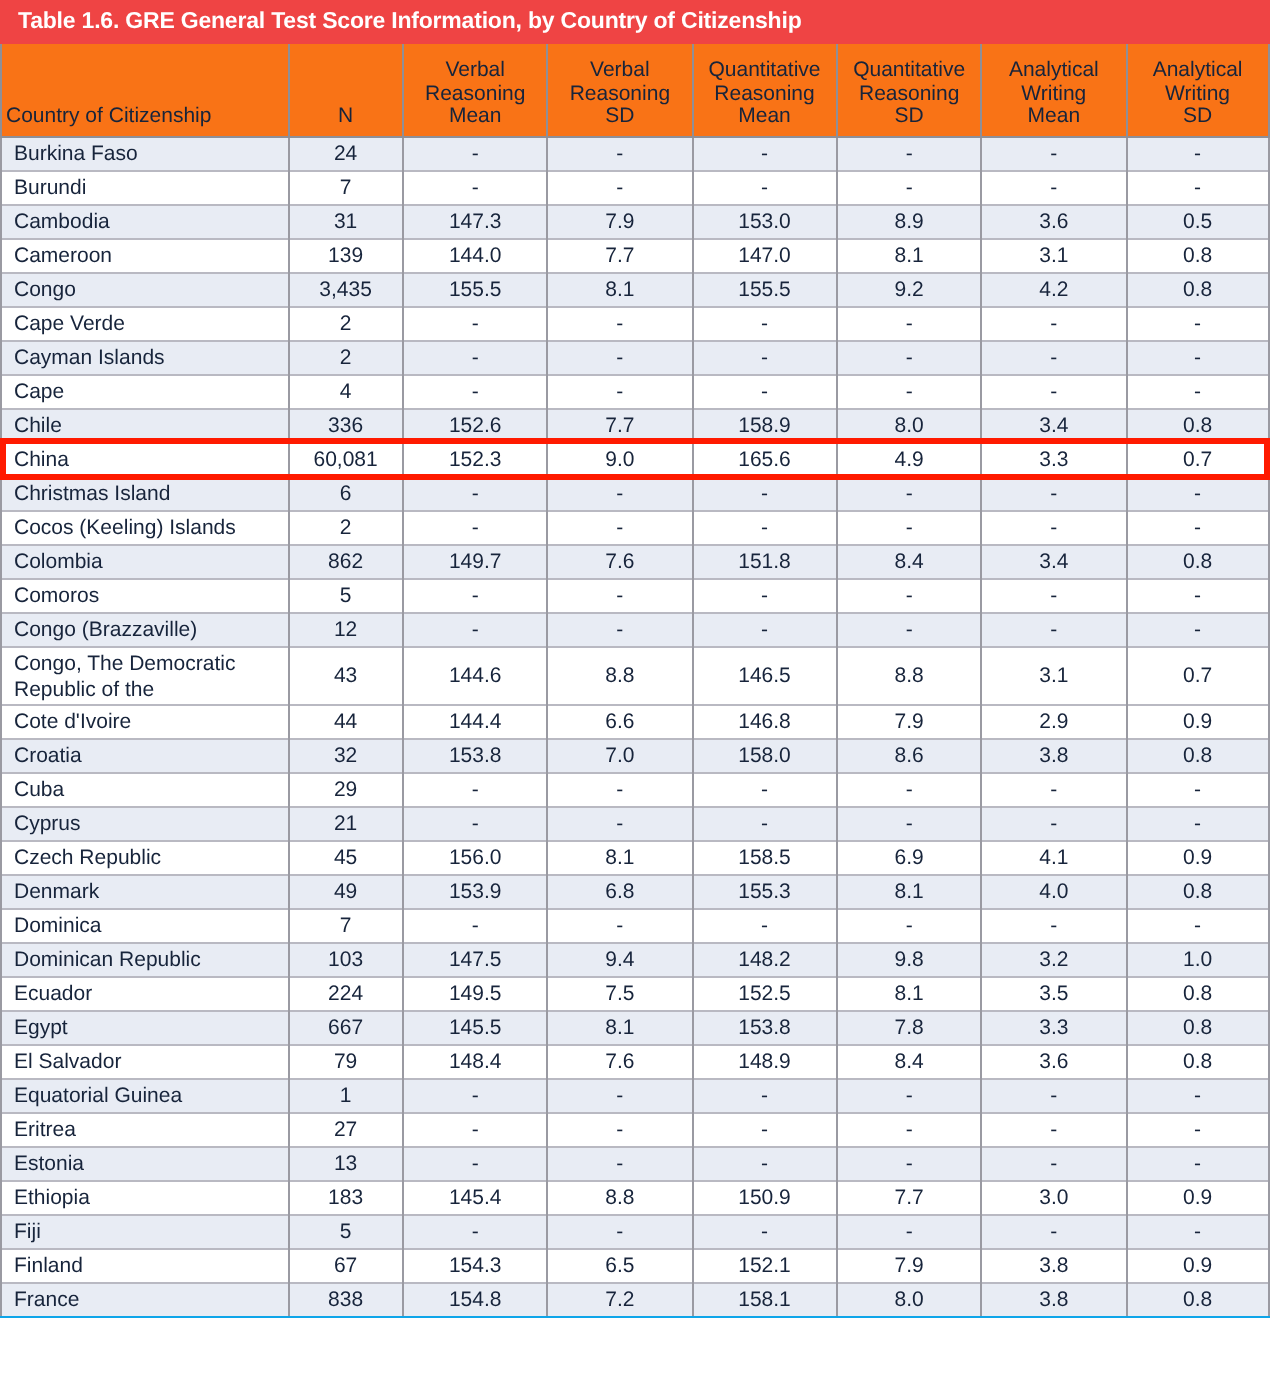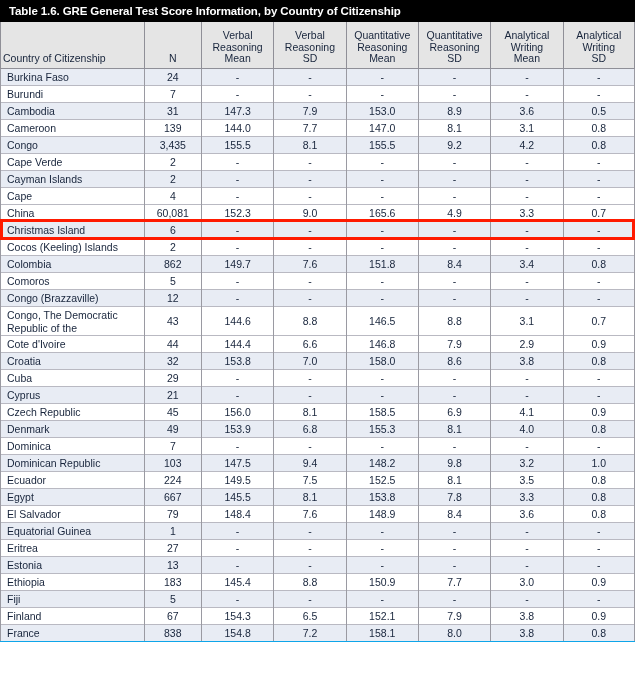--- a/index.html
+++ b/index.html
@@ -19,21 +19,21 @@
     position: relative;
     width: 635px;
     height: 695px;
     box-sizing: border-box;
     overflow: hidden;
   }
 
   
   .title-bar {
     height: 22px;
-    background: #000000;
+    background: #ef4444;
     color: #ffffff;
     font-size: 11.5px;
     font-weight: bold;
     line-height: 22px;
     padding-left: 9px;
     box-sizing: border-box;
     letter-spacing: -0.1px;
     white-space: nowrap;
     overflow: hidden;
   }
@@ -46,21 +46,21 @@
     font-size: 10.5px;
     color: #17243b;
   }
 
   table.gre-table col.c-country { width: 143px; }
   table.gre-table col.c-n       { width: 57px;  }
   table.gre-table col.c-num     { width: 72px;  }
   table.gre-table col.c-num-l   { width: 71px;  }
 
   thead th {
-    background: #e5e5e5;
+    background: #f97316;
     border: 1px solid #8f8f97;
     border-top: none;
     font-weight: normal;
     font-size: 10.5px;
     color: #17243b;
     height: 46px;
     padding: 2px 3px 3px 3px;
     vertical-align: bottom;
     text-align: center;
     line-height: 11.5px;
@@ -216,20 +216,30 @@
         <tr class="plain">
           <td class="cell-country">Cape</td>
           <td>4</td>
           <td>-</td>
           <td>-</td>
           <td>-</td>
           <td>-</td>
           <td>-</td>
           <td>-</td>
         </tr>
+        <tr class="stripe">
+          <td class="cell-country">Chile</td>
+          <td>336</td>
+          <td>152.6</td>
+          <td>7.7</td>
+          <td>158.9</td>
+          <td>8.0</td>
+          <td>3.4</td>
+          <td>0.8</td>
+        </tr>
         <tr class="plain" id="highlighted-row">
           <td class="cell-country">China</td>
           <td>60,081</td>
           <td>152.3</td>
           <td>9.0</td>
           <td>165.6</td>
           <td>4.9</td>
           <td>3.3</td>
           <td>0.7</td>
         </tr>

